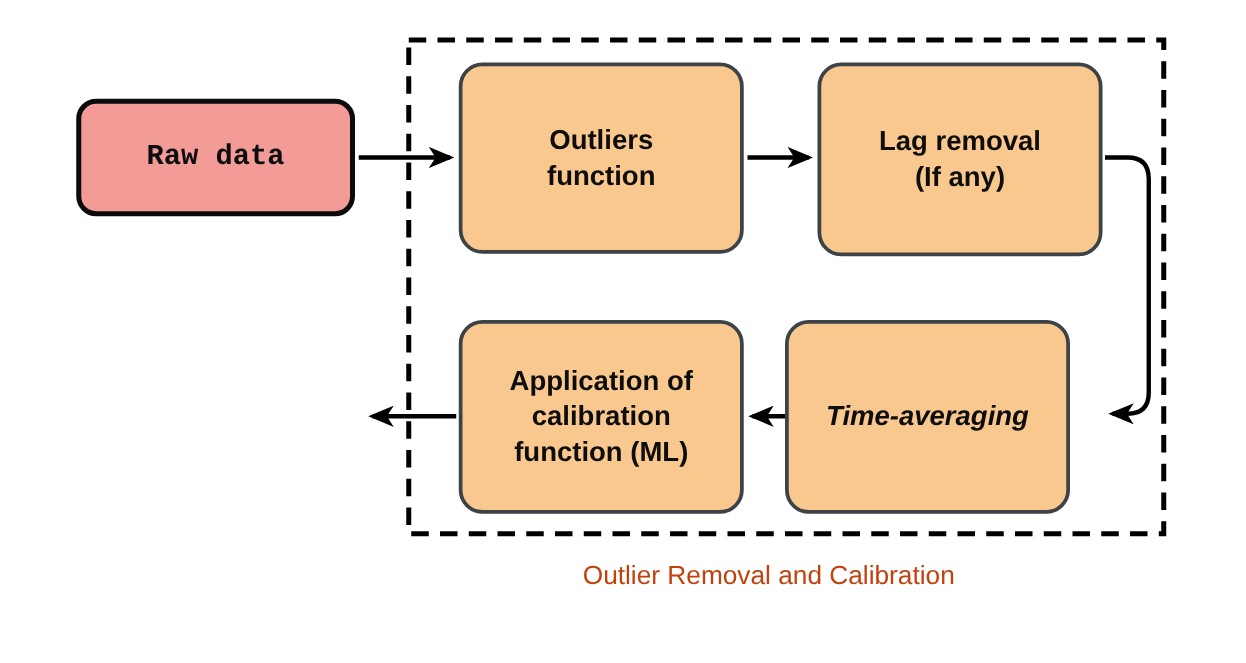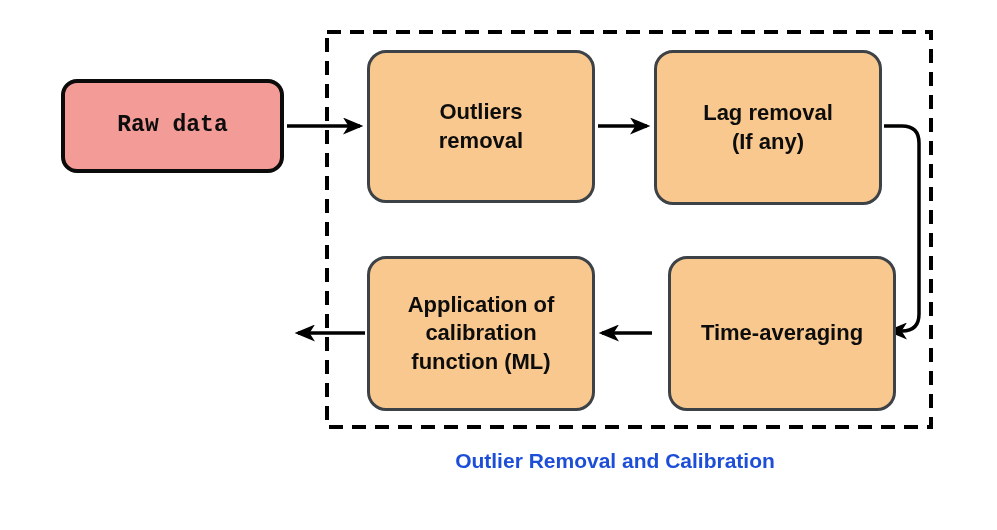--- a/index.html
+++ b/index.html
@@ -44,31 +44,31 @@
   .node.process {
     border: 3.5px solid #3d4247;
     border-radius: 19px;
     font-size: 22px;
   }
   #node-raw        { left: 61px;  top: 79px;  width: 223px; height: 94px;  background: #f29b97; font-family: Liberation Mono, monospace; }
   #node-processed  { left: 61px;  top: 288px; width: 231px; height: 95px;  background: #98fb98; }
   #node-outliers   { left: 367px; top: 50px;  width: 228px; height: 153px; background: #f9c88f; }
   #node-lag        { left: 654px; top: 50px;  width: 228px; height: 155px; background: #f9c88f; }
   #node-calibration{ left: 367px; top: 256px; width: 228px; height: 155px; background: #f9c88f; }
-  #node-time       { left: 668px; top: 256px; width: 228px; height: 155px; background: #f9c88f; }
+  #node-time       { left: 628px; top: 256px; width: 228px; height: 155px; background: #f9c88f; font-style: italic; }
   .group-caption {
     position: absolute;
     left: 305px;
     top: 449px;
     width: 620px;
     z-index: 2;
     text-align: center;
     font-size: 21px;
-    font-weight: bold;
-    color: #1d4ed8;
+    font-weight: normal;
+    color: #c2410c;
   }
 </style>
 </head>
 <body>
 
 <div class="canvas">
 
   <svg class="arrow-layer" viewBox="0 0 997 530" xmlns="http://www.w3.org/2000/svg">
     <defs>
       <marker id="arrowhead" viewBox="0 0 12 10" refX="10" refY="5" markerWidth="21" markerHeight="17" markerUnits="userSpaceOnUse" orient="auto">
@@ -85,21 +85,21 @@
     <path d="M 884 126 H 902 Q 919 126 919 143 V 314 Q 919 331 902 331 H 890" fill="none" stroke="#000000" stroke-width="3.5" stroke-linejoin="round" marker-end="url(#arrowhead)"></path>
 
     <path d="M 652 333 H 602" fill="none" stroke="#000000" stroke-width="3.5" marker-end="url(#arrowhead)"></path>
 
     <path d="M 365 333 H 298" fill="none" stroke="#000000" stroke-width="3.5" marker-end="url(#arrowhead)"></path>
   </svg>
 
   <div class="node terminal" id="node-raw">Raw data</div>
 
   <div class="node process" id="node-outliers">Outliers
-removal</div>
+function</div>
 
   <div class="node process" id="node-lag">Lag removal
 (If any)</div>
 
   <div class="node process" id="node-calibration">Application of
 calibration
 function (ML)</div>
 
   <div class="node process" id="node-time">Time-averaging</div>
 

